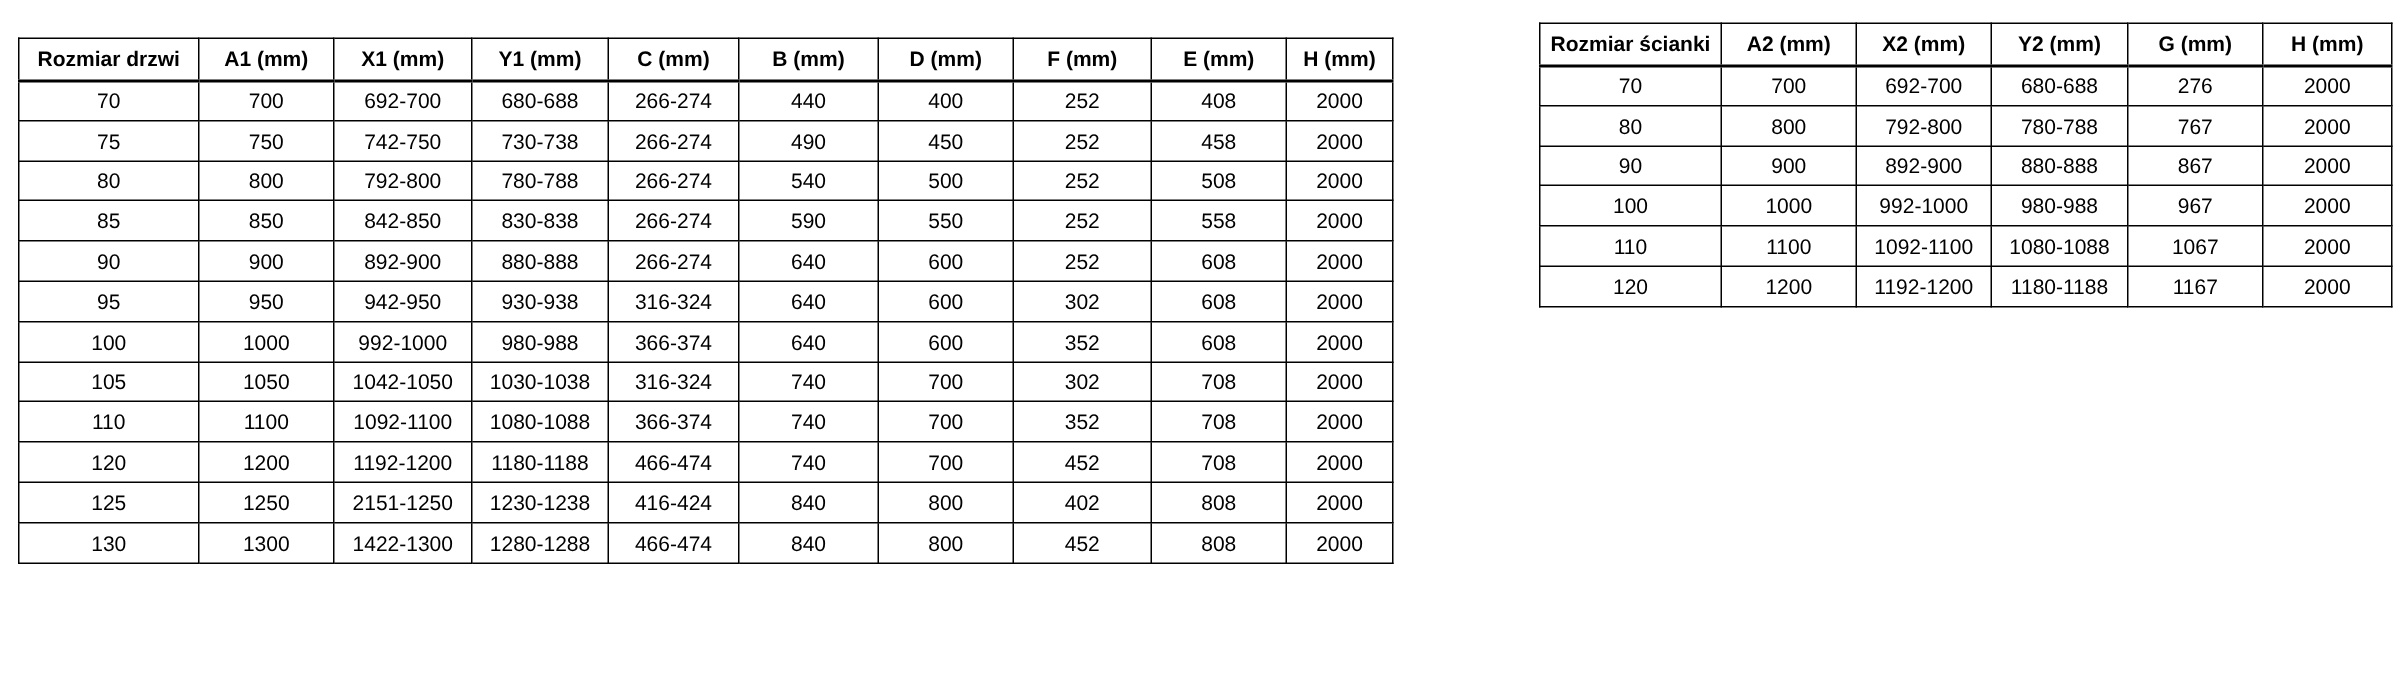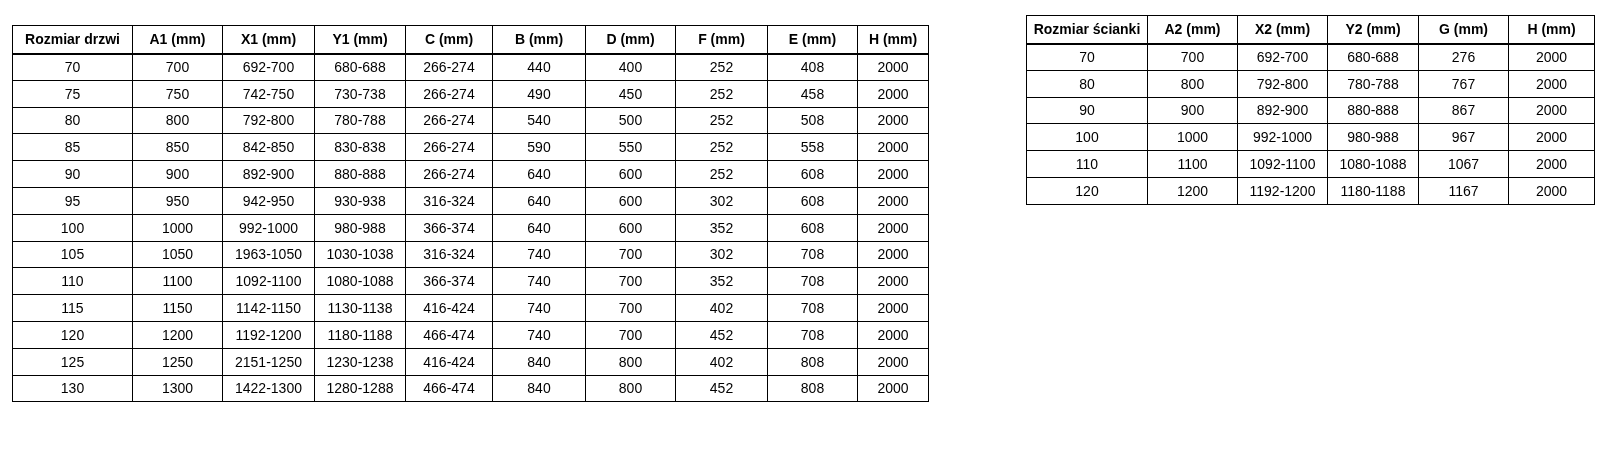--- a/index.html
+++ b/index.html
@@ -168,50 +168,38 @@
           <td>366-374</td>
           <td>640</td>
           <td>600</td>
           <td>352</td>
           <td>608</td>
           <td>2000</td>
         </tr>
         <tr>
           <td>105</td>
           <td>1050</td>
-          <td>1963-1050</td>
+          <td>1042-1050</td>
           <td>1030-1038</td>
           <td>316-324</td>
           <td>740</td>
           <td>700</td>
           <td>302</td>
           <td>708</td>
           <td>2000</td>
         </tr>
         <tr>
           <td>110</td>
           <td>1100</td>
           <td>1092-1100</td>
           <td>1080-1088</td>
           <td>366-374</td>
           <td>740</td>
           <td>700</td>
           <td>352</td>
-          <td>708</td>
-          <td>2000</td>
-        </tr>
-        <tr>
-          <td>115</td>
-          <td>1150</td>
-          <td>1142-1150</td>
-          <td>1130-1138</td>
-          <td>416-424</td>
-          <td>740</td>
-          <td>700</td>
-          <td>402</td>
           <td>708</td>
           <td>2000</td>
         </tr>
         <tr>
           <td>120</td>
           <td>1200</td>
           <td>1192-1200</td>
           <td>1180-1188</td>
           <td>466-474</td>
           <td>740</td>

